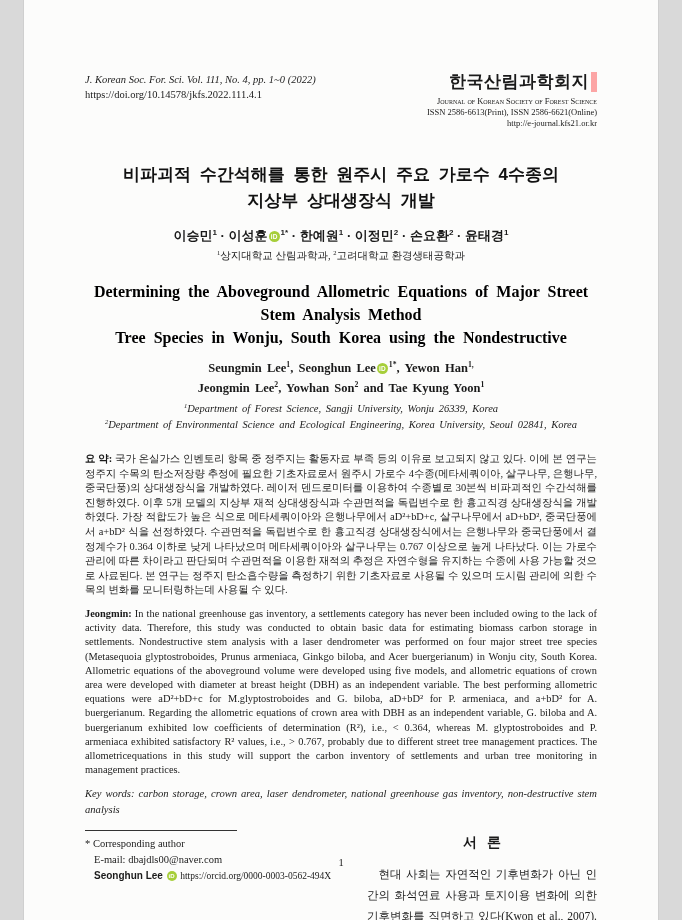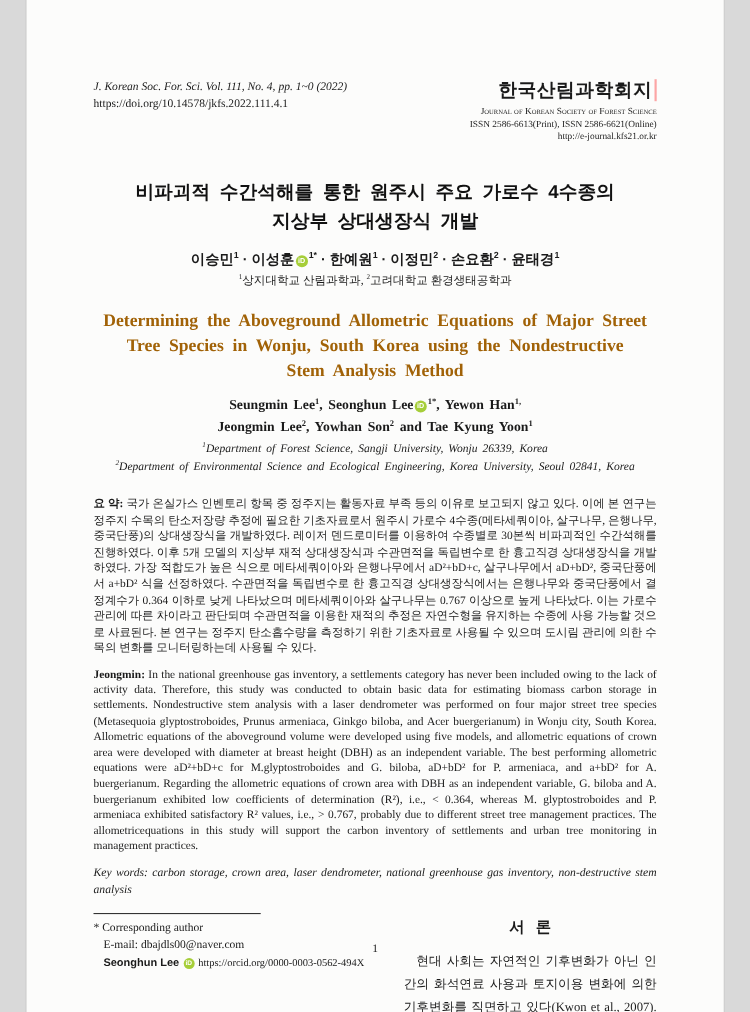--- a/index.html
+++ b/index.html
@@ -10,35 +10,35 @@
     overflow:hidden;outline:1px solid #cfcfcf;
   }
   
   .header{display:flex;justify-content:space-between;align-items:flex-start;padding-top:72px;}
   .cite{font-style:italic;font-size:10.5px;line-height:15px;}
   .doi{font-size:10.5px;line-height:15px;}
   .header-right{text-align:right;}
   .journal-kr{
     font-family:"Liberation Sans","DejaVu Sans",sans-serif;
     font-weight:bold;font-size:17px;line-height:20px;letter-spacing:.5px;
-    display:inline-block;border-right:2px solid #fca5a5;padding-right:2px;
+    display:inline-block;border-right:6px solid #fca5a5;padding-right:2px;
   }
   .journal-en{font-variant:small-caps;font-size:8.5px;line-height:12px;margin-top:3px;}
   .issn,.journal-url{font-size:8.5px;line-height:11px;}
   
   .title-kr{
     margin-top:33px;text-align:center;font-weight:bold;font-size:17px;line-height:26px;
     font-family:"Liberation Sans","DejaVu Sans",sans-serif;word-spacing:4px;color:#111;
   }
   .authors-kr{
     margin-top:13px;text-align:center;font-weight:bold;font-size:13px;line-height:18px;
     font-family:"Liberation Sans","DejaVu Sans",sans-serif;
   }
   .affil-kr{margin-top:3px;text-align:center;font-size:10.5px;line-height:16px;}
-  .title-en{margin-top:16px;text-align:center;font-weight:bold;font-size:16px;line-height:23px;word-spacing:4px;color:#a16207;}
+  .title-en{margin-top:16px;text-align:center;font-weight:bold;font-size:16px;line-height:23px;word-spacing:4px;color:#000000;}
   .authors-en{margin-top:9px;text-align:center;font-weight:bold;font-size:12.5px;line-height:20px;word-spacing:2px;}
   .affil-en{margin-top:3px;text-align:center;font-style:italic;font-size:10.5px;line-height:16px;word-spacing:2px;}
   sup{font-size:.62em;line-height:0;}
   .orcid{
     display:inline-block;width:11px;height:11px;border-radius:50%;
     background:#A6CE39;color:#fff;font-family:"Liberation Sans",sans-serif;
     font-size:6.5px;font-weight:bold;line-height:11px;text-align:center;
     vertical-align:1px;margin:0 1px;font-style:normal;
   }
   .orcid.small{width:10px;height:10px;line-height:10px;font-size:6px;}
@@ -103,22 +103,22 @@
     <span>·</span>
     <span>윤태경</span><sup>1</sup>
   </div>
 
   <div class="affil-kr">
     <sup>1</sup><span>상지대학교 산림과학과, </span><sup>2</sup><span>고려대학교 환경생태공학과</span>
   </div>
 
   <div class="title-en">
     <div>Determining the Aboveground Allometric Equations of Major Street</div>
+    <div>Stem Analysis Method</div>
     <div>Tree Species in Wonju, South Korea using the Nondestructive</div>
-    <div>Stem Analysis Method</div>
   </div>
 
   <div class="authors-en">
     <div>
       <span>Seungmin Lee</span><sup>1</sup><span>,</span>
       <span>Seonghun Lee</span><span class="orcid">iD</span><sup>1*</sup><span>,</span>
       <span>Yewon Han</span><sup>1,</sup>
     </div>
     <div>
       <span>Jeongmin Lee</span><sup>2</sup><span>,</span>

